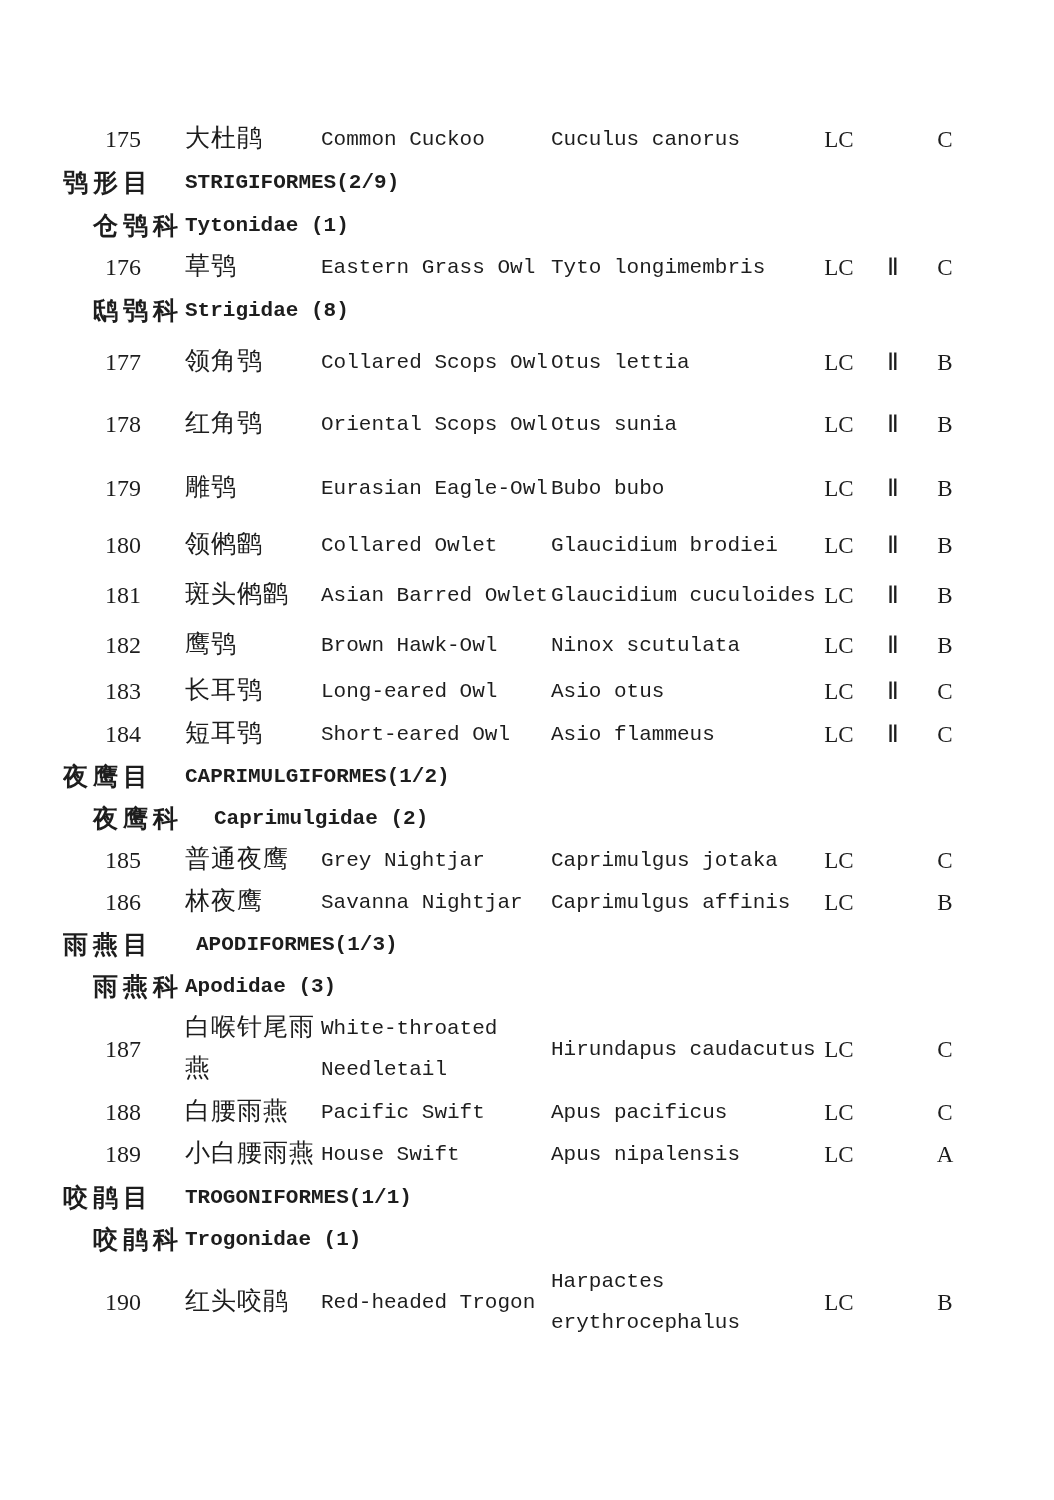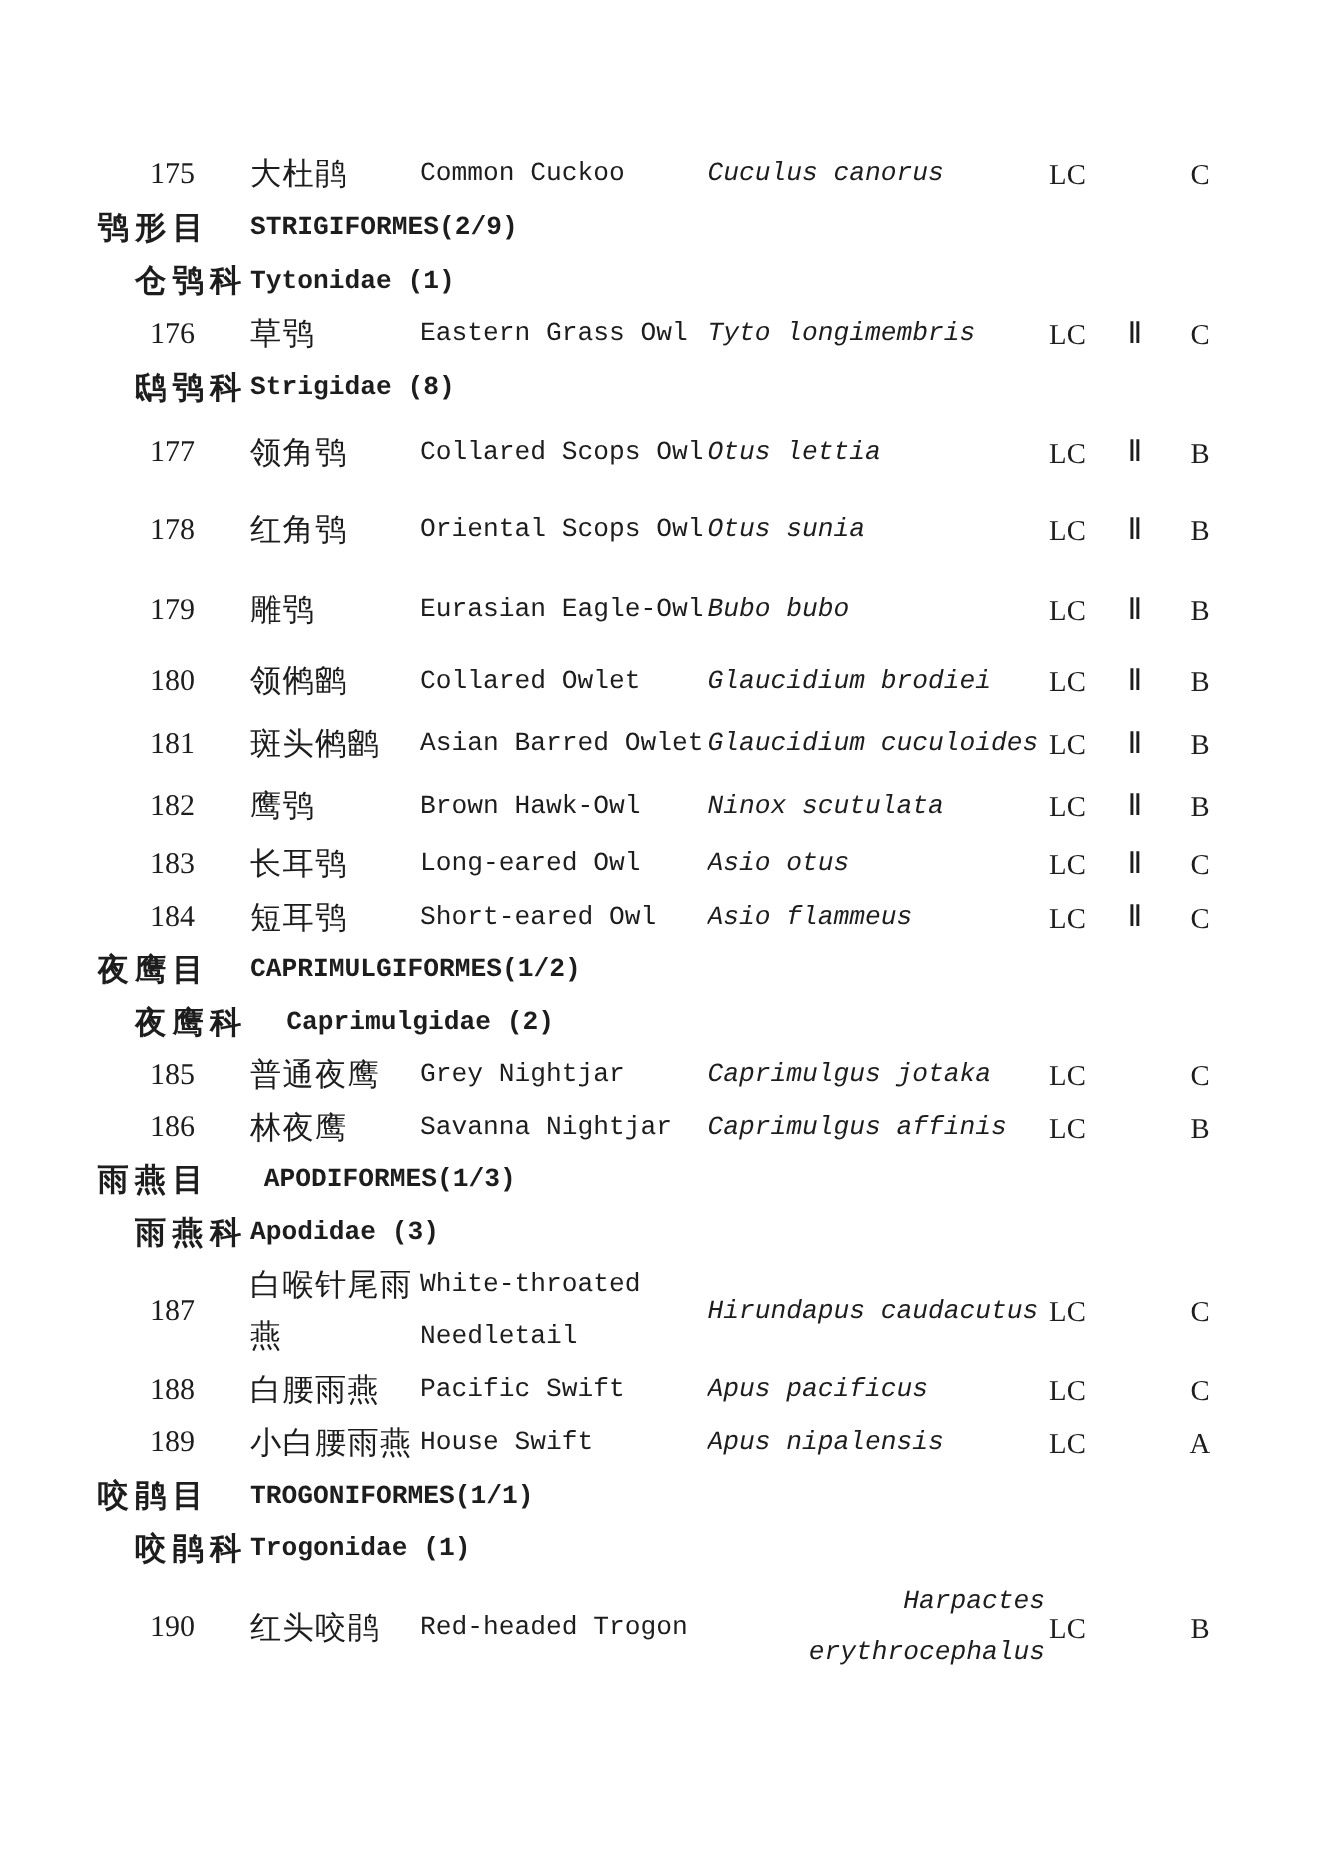--- a/index.html
+++ b/index.html
@@ -6,42 +6,42 @@
   body{
     width:1054px;height:1500px;
     background:#ffffff;
     color:#1d1d1d;
     font-family:"Liberation Serif", serif;
     overflow:hidden;
     position:relative;
   }
   .sheet{
     position:absolute;
-    left:78px; top:118px;
+    left:63px; top:118px;
     width:898px;
   }
   .row{
     display:flex;
     align-items:stretch;
   }
   .cell{
     display:flex;
     align-items:center;
     line-height:41px;
     overflow:hidden;
   }
   
   .c-num{width:120px; justify-content:center;
          font-family:"Liberation Serif", serif; font-size:24px;}
   .c-cn{width:138px; padding-left:2px; box-sizing:border-box;
-        font-family:Liberation Sans, sans-serif; font-size:25px; letter-spacing:1px;}
+        font-family:Liberation Mono, monospace; font-size:25px; letter-spacing:1px;}
   .c-en{width:230px;
         font-family:"Liberation Mono", monospace; font-size:21px;}
   .c-sci{width:270px;
-         font-family:"Liberation Mono", monospace; font-size:21px; font-style:italic;text-align:right;}
+         font-family:"Liberation Mono", monospace; font-size:21px; }
   .c-lc{width:36px; justify-content:center;
         font-family:"Liberation Serif", serif; font-size:23px;}
   .c-ii{width:72px; justify-content:center;
         font-family:"Liberation Serif", serif; font-size:24px;}
   .c-abc{width:32px; justify-content:center;
          font-family:"Liberation Serif", serif; font-size:23px;}
   
   .c-label{width:120px;
            font-family:"Liberation Serif", serif;
            font-size:25px; font-weight:bold; letter-spacing:5px;}

